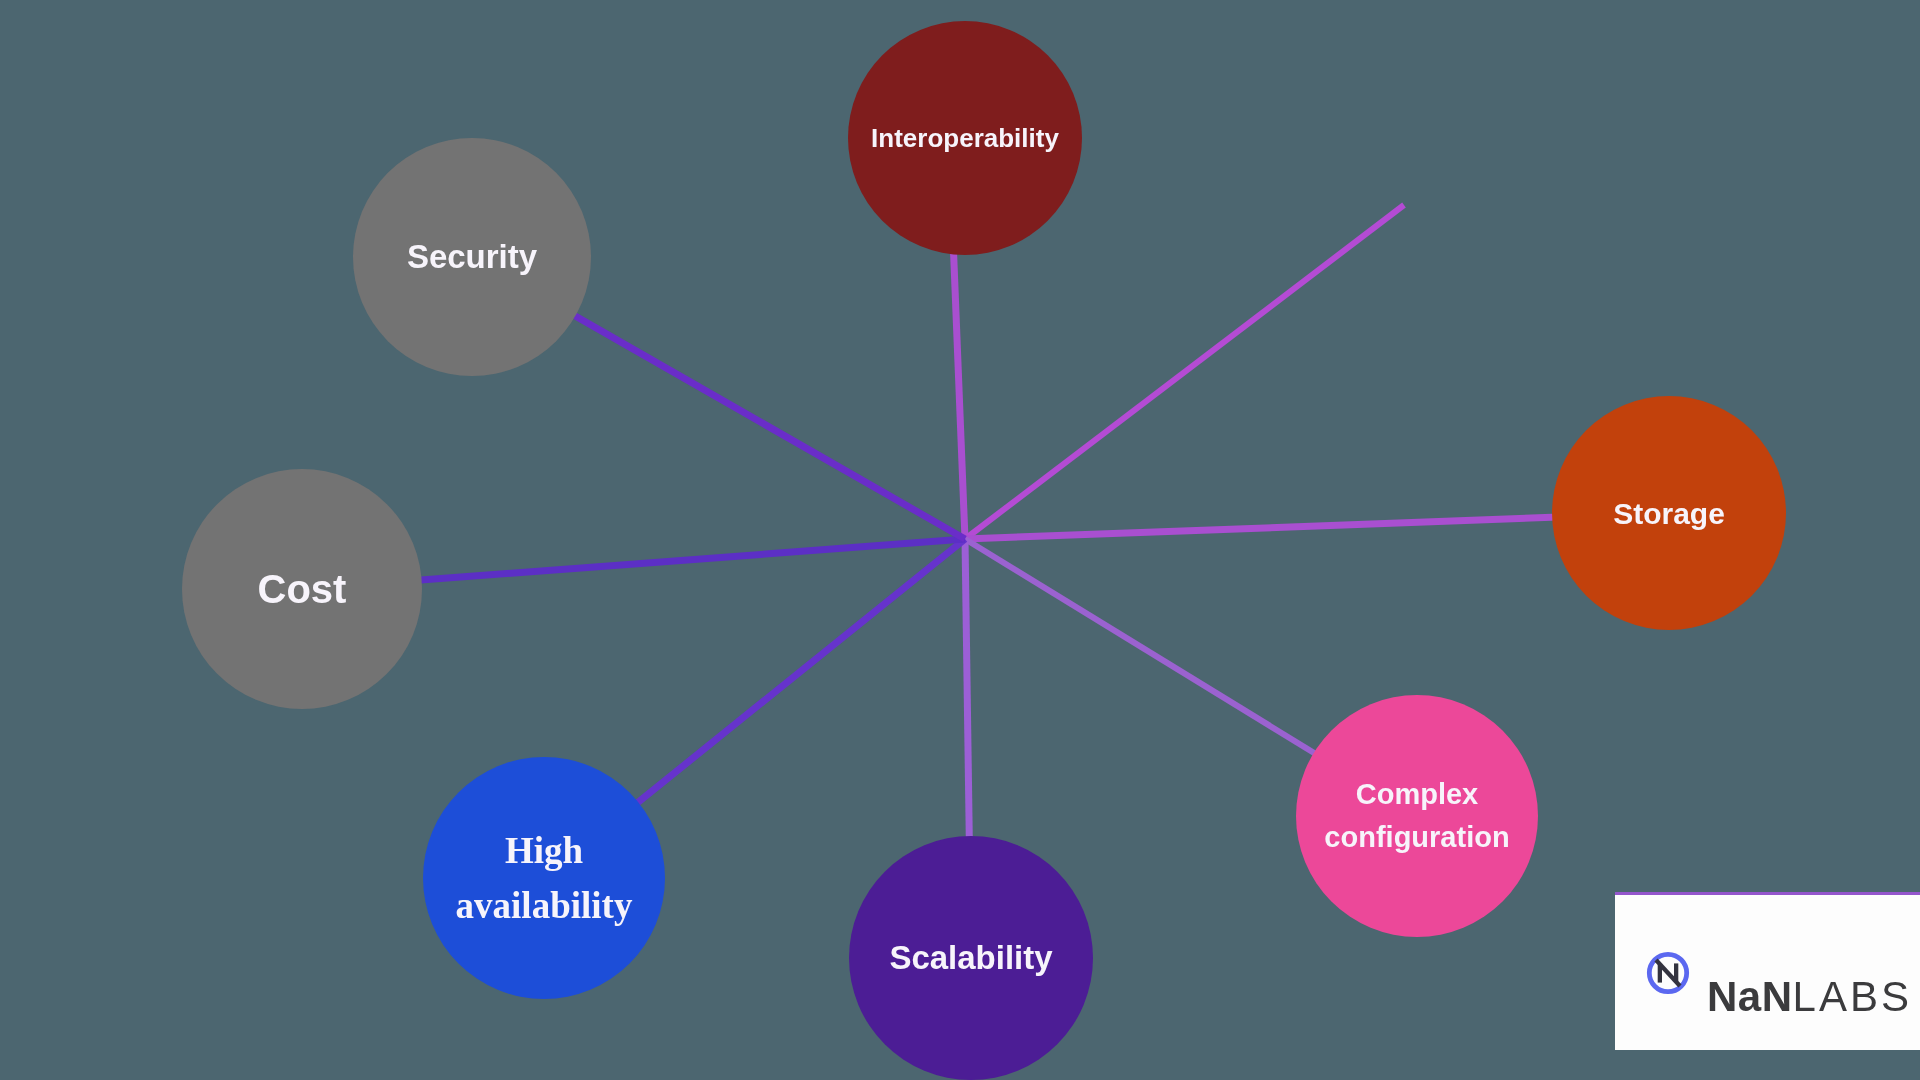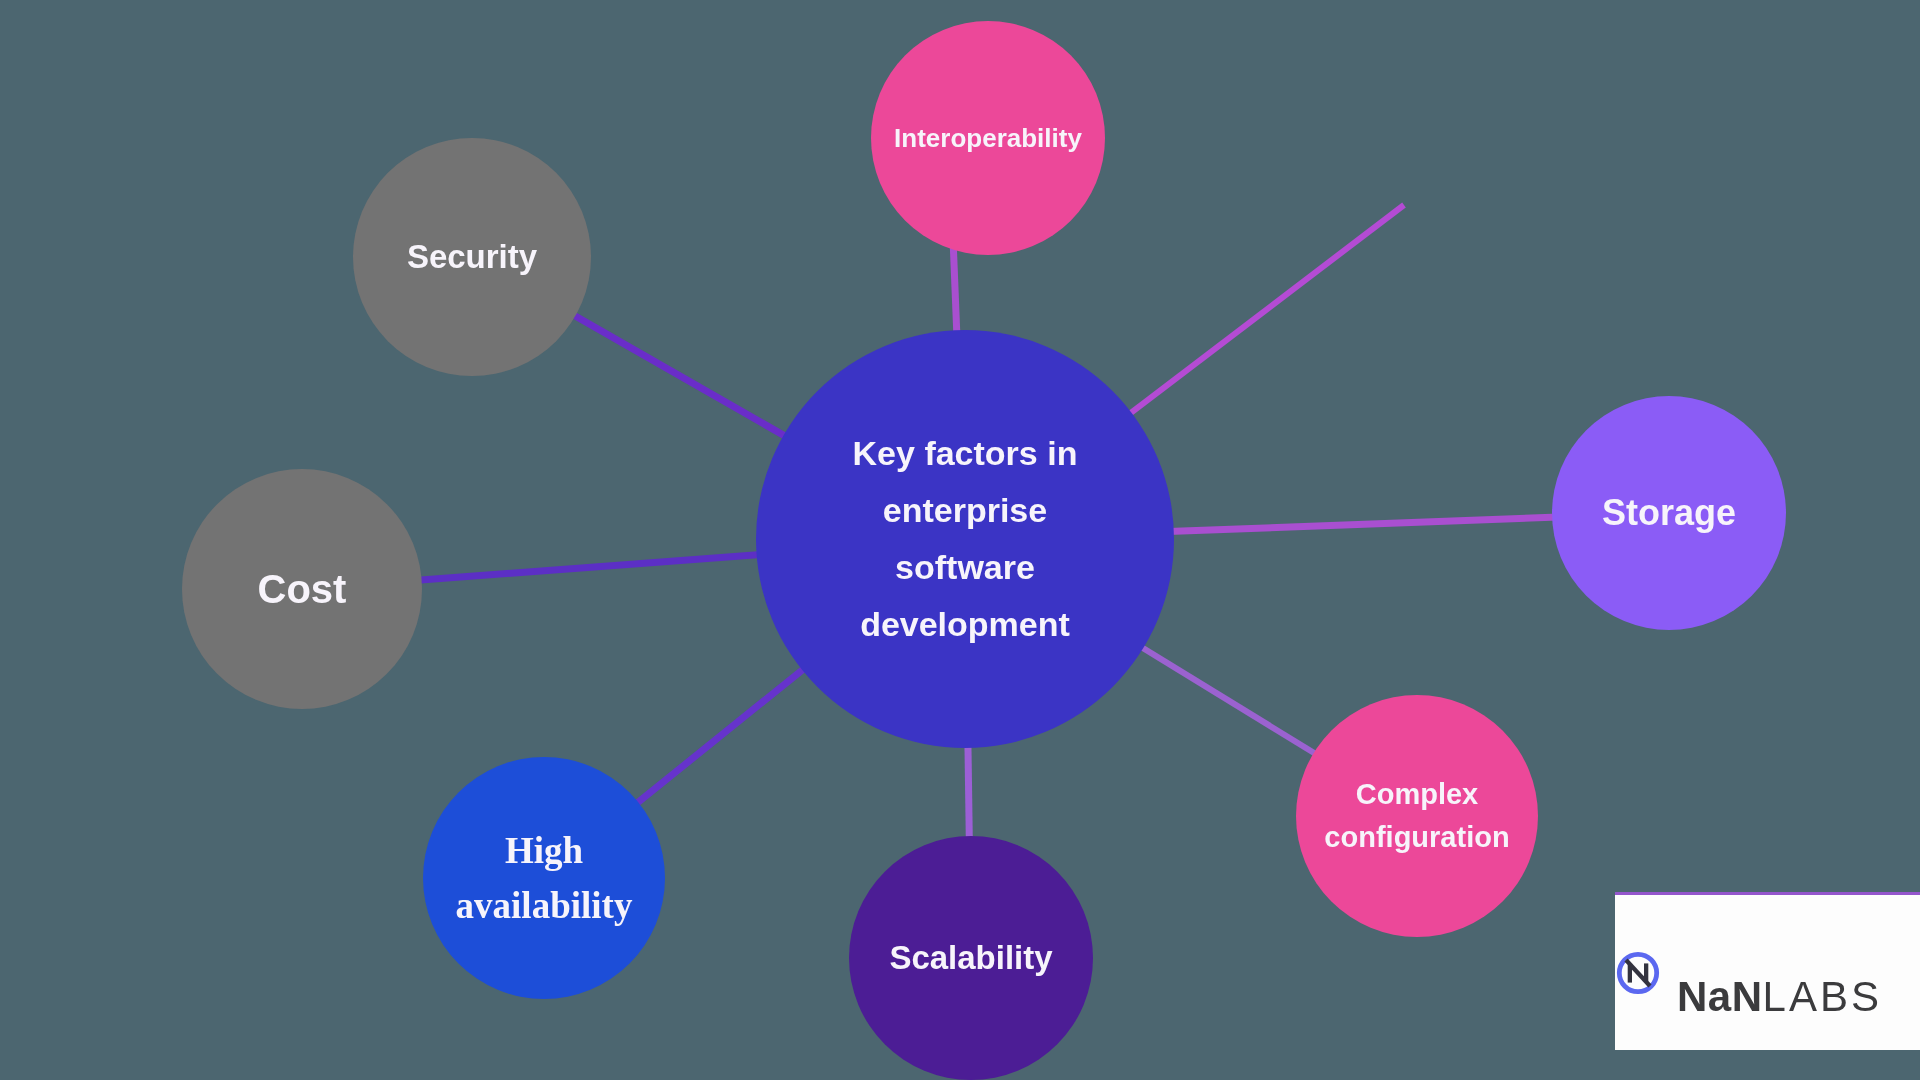--- a/index.html
+++ b/index.html
@@ -14,21 +14,21 @@
     position:absolute;border-radius:50%;
     display:flex;align-items:center;justify-content:center;
     text-align:center;font-weight:700;color:#F7F4FB;
   }
   .node-label{white-space:pre-line;line-height:1.5;}
   .node--center .node-label{line-height:1.68;}
   .logo-panel{
     position:absolute;left:1615px;top:892px;width:305px;height:158px;
     background:#FDFDFD;border-top:3px solid #9456CC;
     display:flex;align-items:center;box-sizing:border-box;
-    gap:16px;
+    padding-left:30px;gap:16px;
   }
   .logo-icon{display:flex;align-items:center;}
   .logo-text{font-size:42px;color:#3B3B3D;display:flex;align-items:baseline;}
   .logo-text-bold{font-weight:700;letter-spacing:0.5px;}
   .logo-text-light{font-weight:400;letter-spacing:3px;margin-top:48px;}
 </style>
 </head>
 <body style="background: rgb(76, 102, 112);">
 
 <div class="stage">
@@ -37,33 +37,27 @@
       <line x1="949" y1="138" x2="965" y2="539" stroke="#A94FD0" stroke-width="7"></line>
       <line x1="1404" y1="205" x2="965" y2="539" stroke="#B44BD4" stroke-width="6"></line>
       <line x1="1669" y1="513" x2="965" y2="539" stroke="#A94FD0" stroke-width="7"></line>
       <line x1="1417" y1="816" x2="965" y2="539" stroke="#9B62D0" stroke-width="6"></line>
       <line x1="971" y1="958" x2="965" y2="539" stroke="#9C5FD6" stroke-width="7"></line>
       <line x1="544" y1="878" x2="965" y2="539" stroke="#6633CC" stroke-width="7"></line>
       <line x1="302" y1="589" x2="965" y2="539" stroke="#5C2FC5" stroke-width="7"></line>
       <line x1="472" y1="257" x2="965" y2="539" stroke="#6A2DC9" stroke-width="7"></line>
     </svg>
 
-  <div class="node node--center" style="left: 756px; top: 330px; height: 418px; width: 418px; background: rgb(59, 52, 197); font-size: 34px; color: rgb(247, 244, 251);">
-    <span class="node-label">Key factors in
-enterprise
-software
-development</span>
-  </div>
 
-  <div class="node" style="left: 871px; top: 21px; height: 234px; width: 234px; background: #ec4899; font-size: 26px; color: rgb(247, 244, 251);">
+  <div class="node" style="left: 848px; top: 21px; height: 234px; width: 234px; background: #7f1d1d; font-size: 26px; color: rgb(247, 244, 251);">
     <span class="node-label">Interoperability</span>
   </div>
 
 
-  <div class="node" style="left: 1552px; top: 396px; height: 234px; width: 234px; background: #8b5cf6; font-size: 36px; color: rgb(247, 244, 251);">
+  <div class="node" style="left: 1552px; top: 396px; height: 234px; width: 234px; background: #c2410c; font-size: 30px; color: rgb(247, 244, 251);">
     <span class="node-label">Storage</span>
   </div>
 
   <div class="node" style="left: 1296px; top: 695px; height: 242px; width: 242px; background: #ec4899; font-size: 29px; color: rgb(247, 244, 251);">
     <span class="node-label">Complex
 configuration</span>
   </div>
 
   <div class="node" style="left: 849px; top: 836px; height: 244px; width: 244px; background: #4c1d95; font-size: 33px; color: rgb(247, 244, 251);">
     <span class="node-label">Scalability</span>

